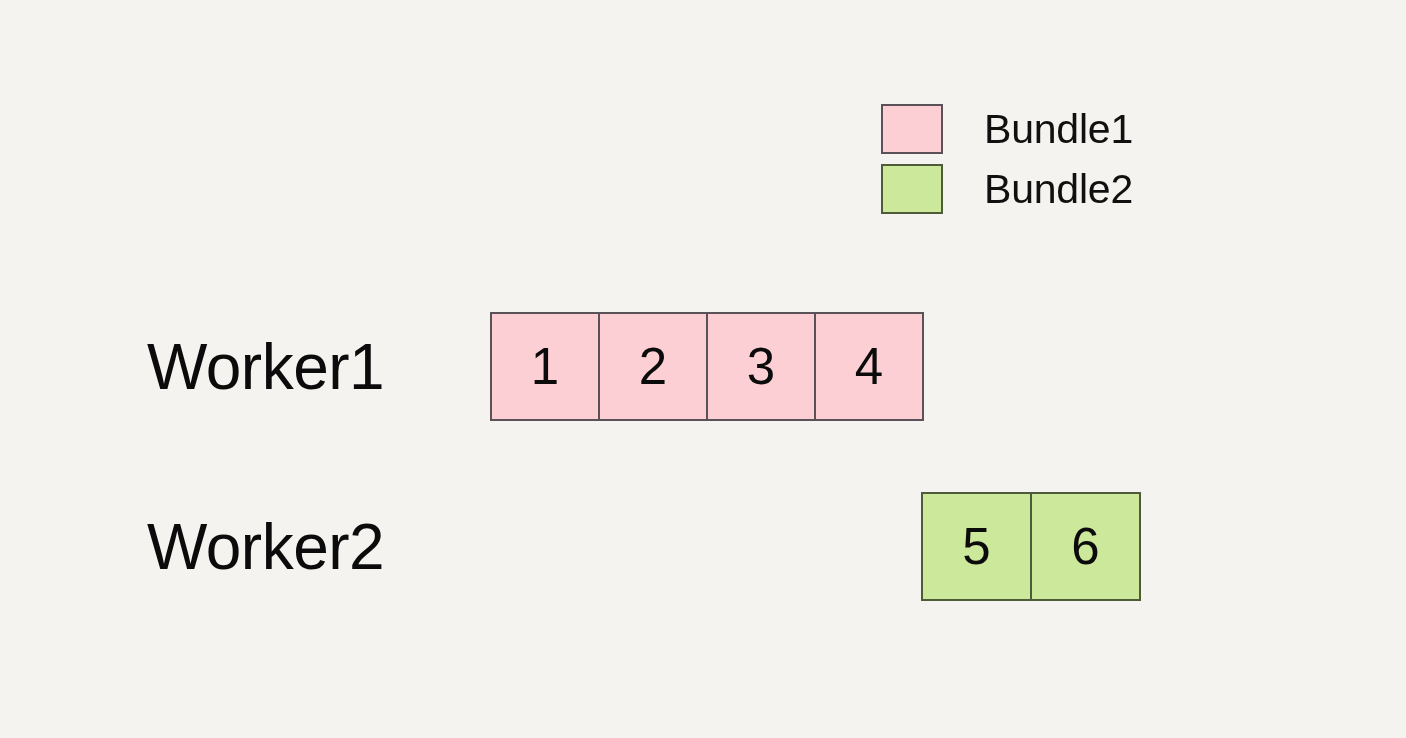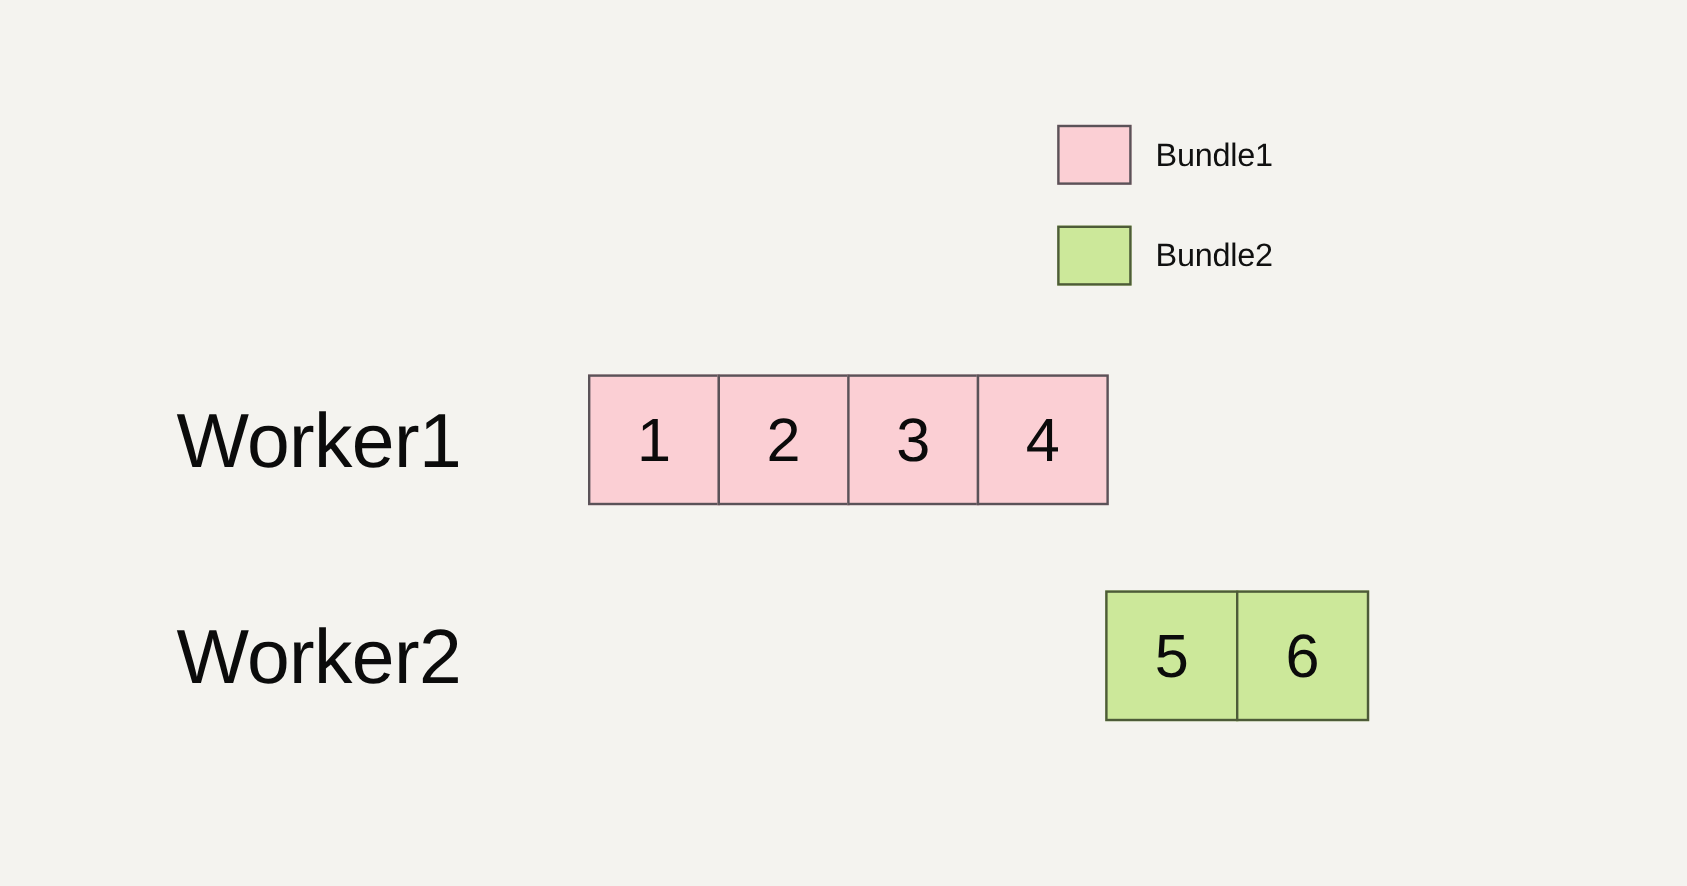--- a/index.html
+++ b/index.html
@@ -27,34 +27,34 @@
     left: 881px;
     top: 104px;
   }
   .legend-row {
     position: absolute;
     left: 0;
     display: flex;
     align-items: center;
   }
   .legend-row.r0 { top: 0px; }
-  .legend-row.r1 { top: 84px; }
+  .legend-row.r1 { top: 60px; }
 
   .legend-swatch {
     width: 62px;
     height: 50px;
     box-sizing: border-box;
     border: 2px solid #555555;
   }
   .legend-swatch.s-pink  { background: #fbcfd4; border-color: #5a5258; }
   .legend-swatch.s-green { background: #cce89a; border-color: #4d5b38; }
 
   .legend-label {
-    margin-left: 20px;
-    font-size: 27px;
+    margin-left: 41px;
+    font-size: 41px;
     line-height: 1;
     color: #101010;
     white-space: nowrap;
     letter-spacing: -0.2px;
   }
 
   
   .worker-row {
     position: absolute;
     left: 0;

